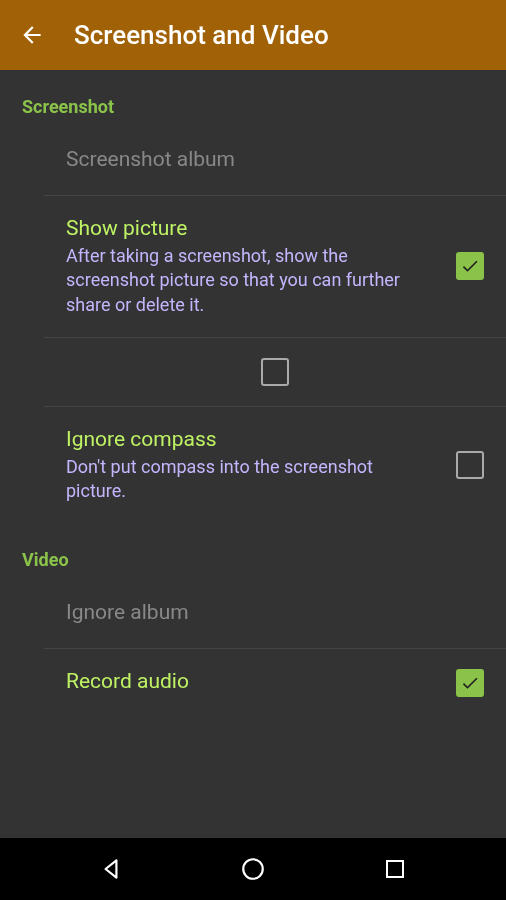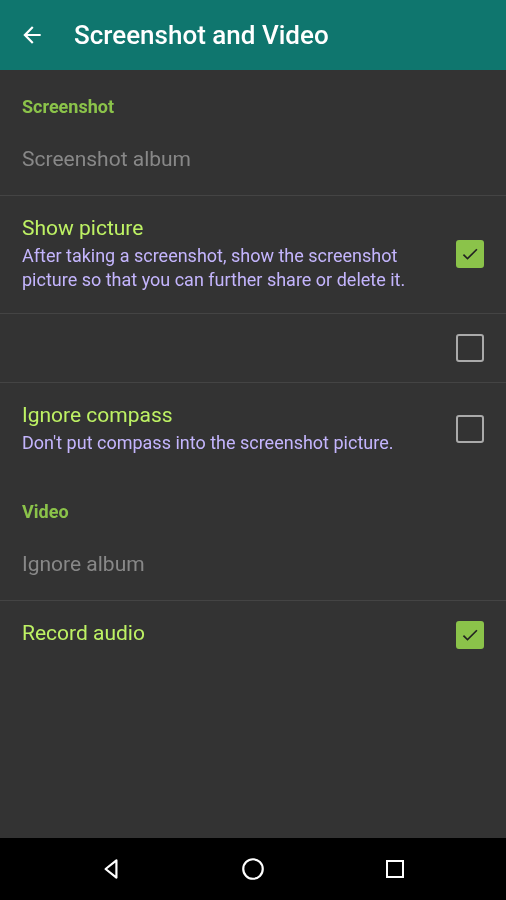--- a/index.html
+++ b/index.html
@@ -9,21 +9,21 @@
       font-family: Roboto, Arial, sans-serif;
     }
     body {
       width: 506px;
       height: 900px;
       background: #333333;
       overflow: hidden;
       position: relative;
     }
     .header {
-      background: #0f766e;
+      background: #a16207;
       height: 70px;
       display: flex;
       align-items: center;
       padding: 0 18px;
     }
     .back-icon {
       width: 28px;
       height: 28px;
       display: flex;
       align-items: center;
@@ -41,22 +41,23 @@
     .section-header {
       color: #8BC34A;
       font-size: 18px;
       font-weight: 700;
       padding: 26px 22px 10px 22px;
     }
     .setting-item {
       padding: 20px 22px;
       display: flex;
       align-items: center;
-      justify-content: flex-end;
+      justify-content: center;
       border-bottom: 1px solid #444;
+      margin-left: 44px;
     }
     .setting-item.no-border {
       border-bottom: none;
     }
     .setting-text {
       flex: 1;
       padding-right: 20px;
     }
     .setting-title {
       color: #bef264;

